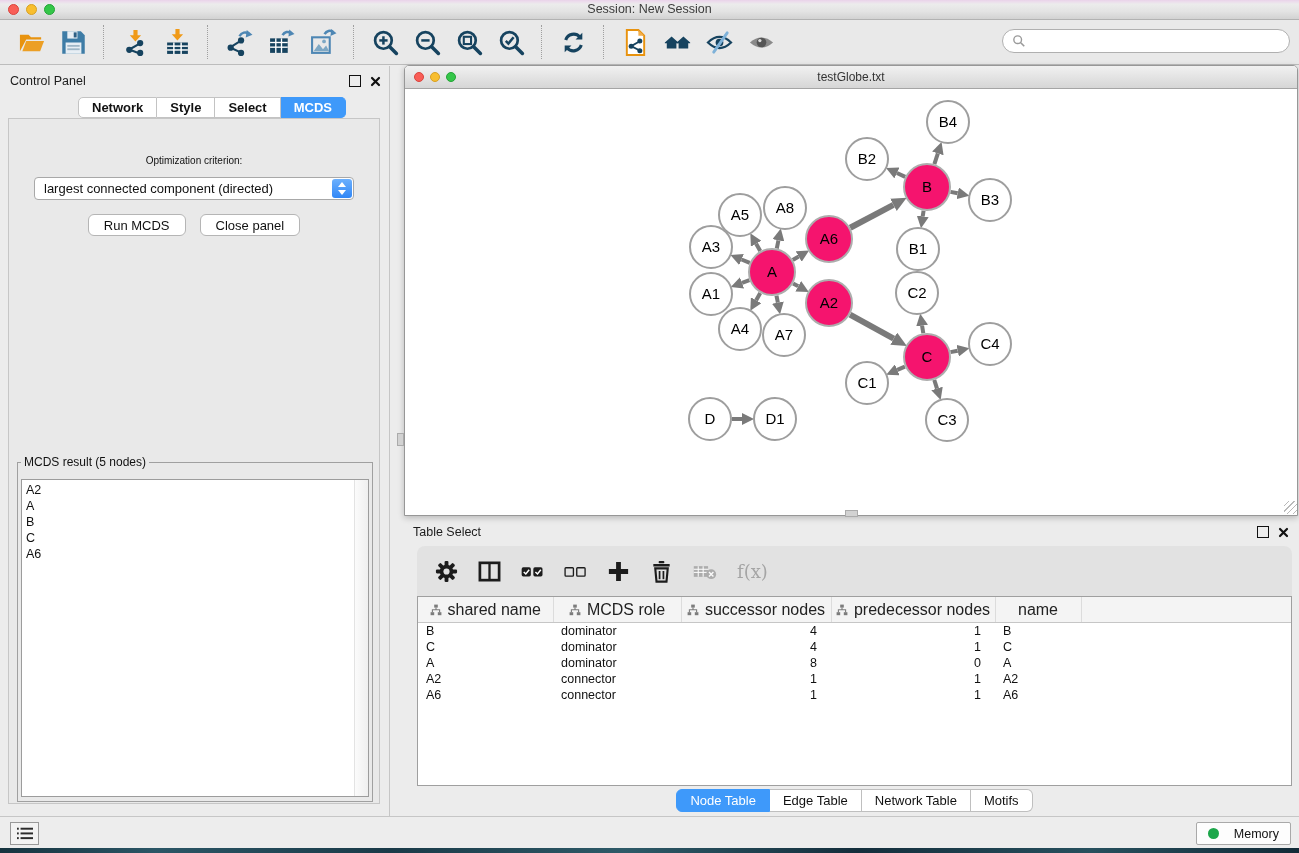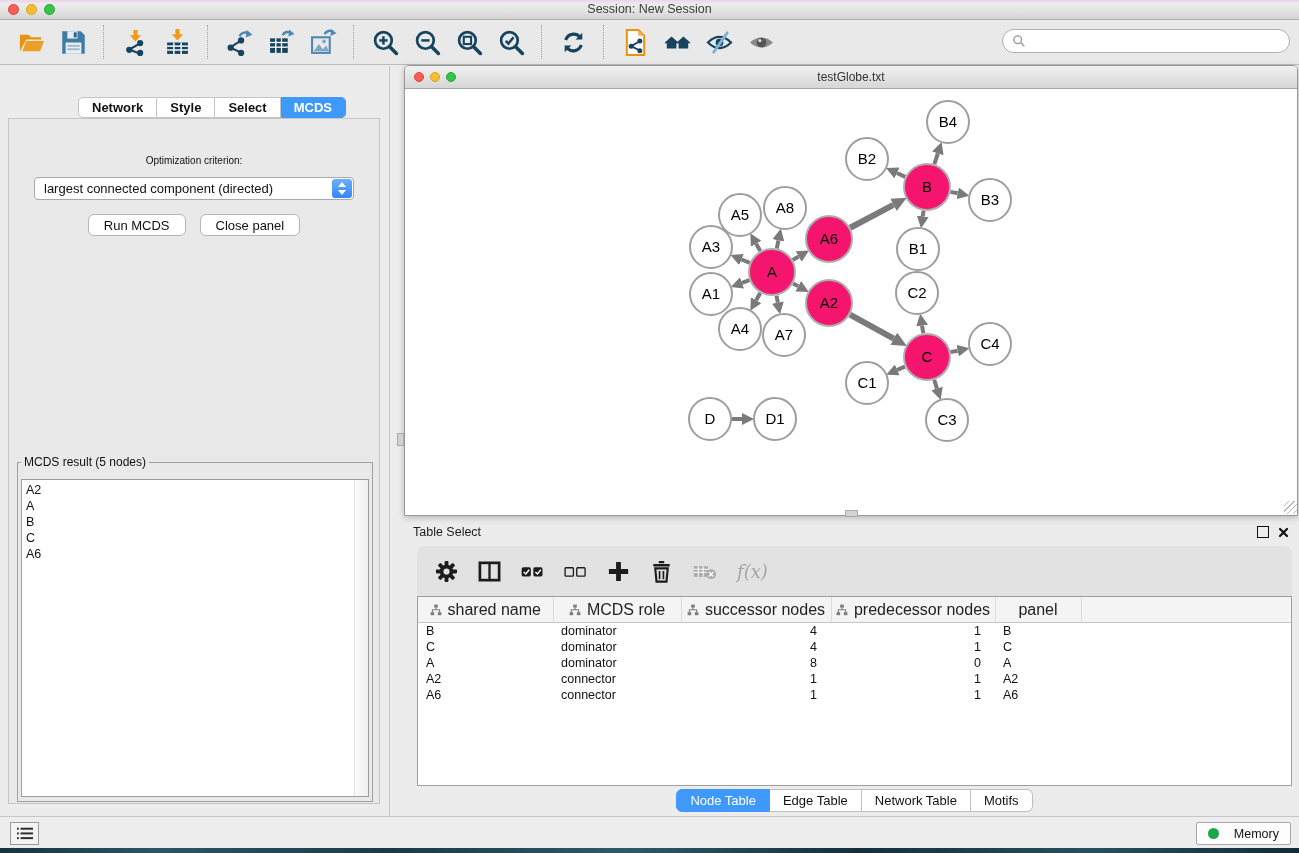--- a/index.html
+++ b/index.html
@@ -73,21 +73,21 @@
   .grip{position:absolute;left:1284px;top:501px;width:13px;height:13px;
     background:repeating-linear-gradient(135deg,transparent 0 3px,#b9b9b9 3px 4px);}
 
   
   .tp-title{position:absolute;left:413px;top:525px;font-size:12.5px;color:#1c1c1c;}
   .tp-winbtns{position:absolute;right:10px;top:526px;display:flex;gap:9px;align-items:center;}
   .tp-toolbar{position:absolute;left:417px;top:546px;width:875px;height:50px;background:#e2e2e2;border-radius:8px 8px 0 0;
     display:flex;align-items:center;padding-left:15px;gap:15px;box-sizing:border-box;}
   .tpbtn{width:28px;height:28px;background:none;border:none;display:flex;align-items:center;justify-content:center;padding:0;}
   .tpbtn svg{width:25px;height:25px;display:block;}
-  .fx{font-family:"DejaVu Serif",serif;font-style:italic;font-size:18px;color:#9b9b9b;margin-left:4px;}
+  .fx{font-family:"DejaVu Serif",serif;font-size:18px;color:#9b9b9b;margin-left:4px;}
   .tblwrap{position:absolute;left:417px;top:596px;width:875px;height:190px;background:#fff;border:1px solid #9f9f9f;box-sizing:border-box;overflow:hidden;}
   table.nodetbl{border-collapse:collapse;width:100%;table-layout:fixed;}
   .nodetbl th{height:23px;background:#f4f4f4;border-bottom:1px solid #c6c6c6;border-right:1px solid #dcdcdc;
     font-weight:normal;font-size:16px;color:#222;}
   .nodetbl th:last-child{border-right:none;}
   .th-inner{display:flex;align-items:center;justify-content:center;gap:6px;}
   .th-inner svg{width:12px;height:12px;display:block;}
   .nodetbl td{height:16px;font-size:12.5px;color:#111;padding:0 8px;white-space:nowrap;overflow:hidden;}
   .nodetbl td.r{text-align:right;padding-right:14px;}
   .tp-tabs{position:absolute;left:417px;top:789px;width:875px;display:flex;justify-content:center;}
@@ -302,20 +302,31 @@
     <span class="icon">
       <svg viewBox="0 0 16 16">
           <circle cx="6.5" cy="6.5" r="4.4" fill="none" stroke="#9a9a9a" stroke-width="1.6"></circle>
           <line x1="10" y1="10" x2="14" y2="14" stroke="#9a9a9a" stroke-width="1.8"></line>
         </svg>
     </span>
     <input value="" style="">
   </div>
 
   <div class="cpanel">
+    <div class="panel-head">
+      <span class="ptitle">Control Panel</span>
+      <span class="win-btns">
+        <span class="float-btn"></span>
+        <span class="close-btn">
+            <svg viewBox="0 0 12 12">
+              <path d="M2.2 2.2l7.6 7.6M9.8 2.2L2.2 9.8" stroke="#111" stroke-width="2.4" stroke-linecap="round"></path>
+            </svg>
+          </span>
+      </span>
+    </div>
     <div class="ctabs" id="control-tabs">
         <button class="ctab">Network</button>
         <button class="ctab">Style</button>
         <button class="ctab">Select</button>
         <button class="ctab selected">MCDS</button>
       </div>
     <div class="cbody">
       <div class="opt-label">Optimization criterion:</div>
       <div class="criterion">
         <span>largest connected component (directed)</span>
@@ -617,21 +628,21 @@
                     <rect x="0.6" y="8.2" width="3.6" height="3" fill="#7c7c7c"></rect>
                     <rect x="7.8" y="8.2" width="3.6" height="3" fill="#7c7c7c"></rect>
                     <path d="M6 3.6v2.2M2.4 8.2V5.8h7.2v2.4" fill="none" stroke="#7c7c7c" stroke-width="1.1"></path>
                   </svg>
                 </span>
                 <span>predecessor nodes</span>
               </span>
             </th>
             <th>
               <span class="th-inner">
-                <span>panel</span>
+                <span>name</span>
               </span>
             </th>
             <th></th>
           </tr>
         </thead>
       <tbody id="tbl-body">
           <tr>
             <td class="">B</td>
             <td class="">dominator</td>
             <td class="r">4</td>

